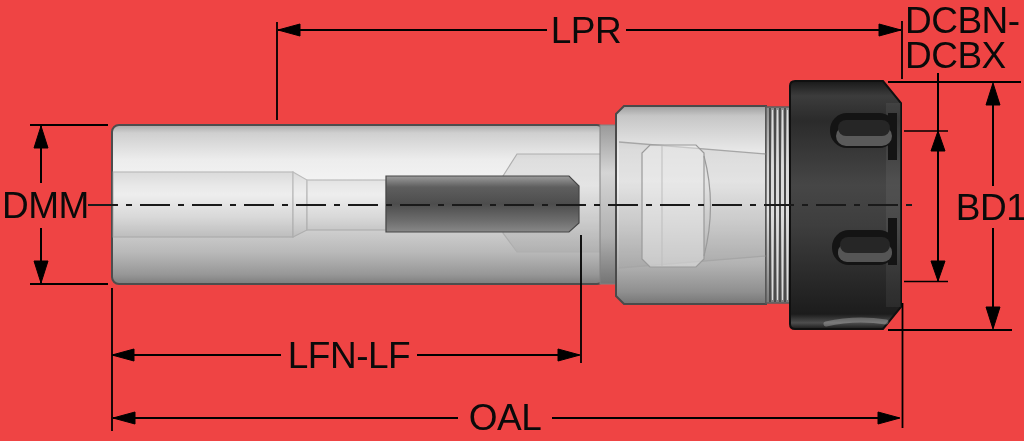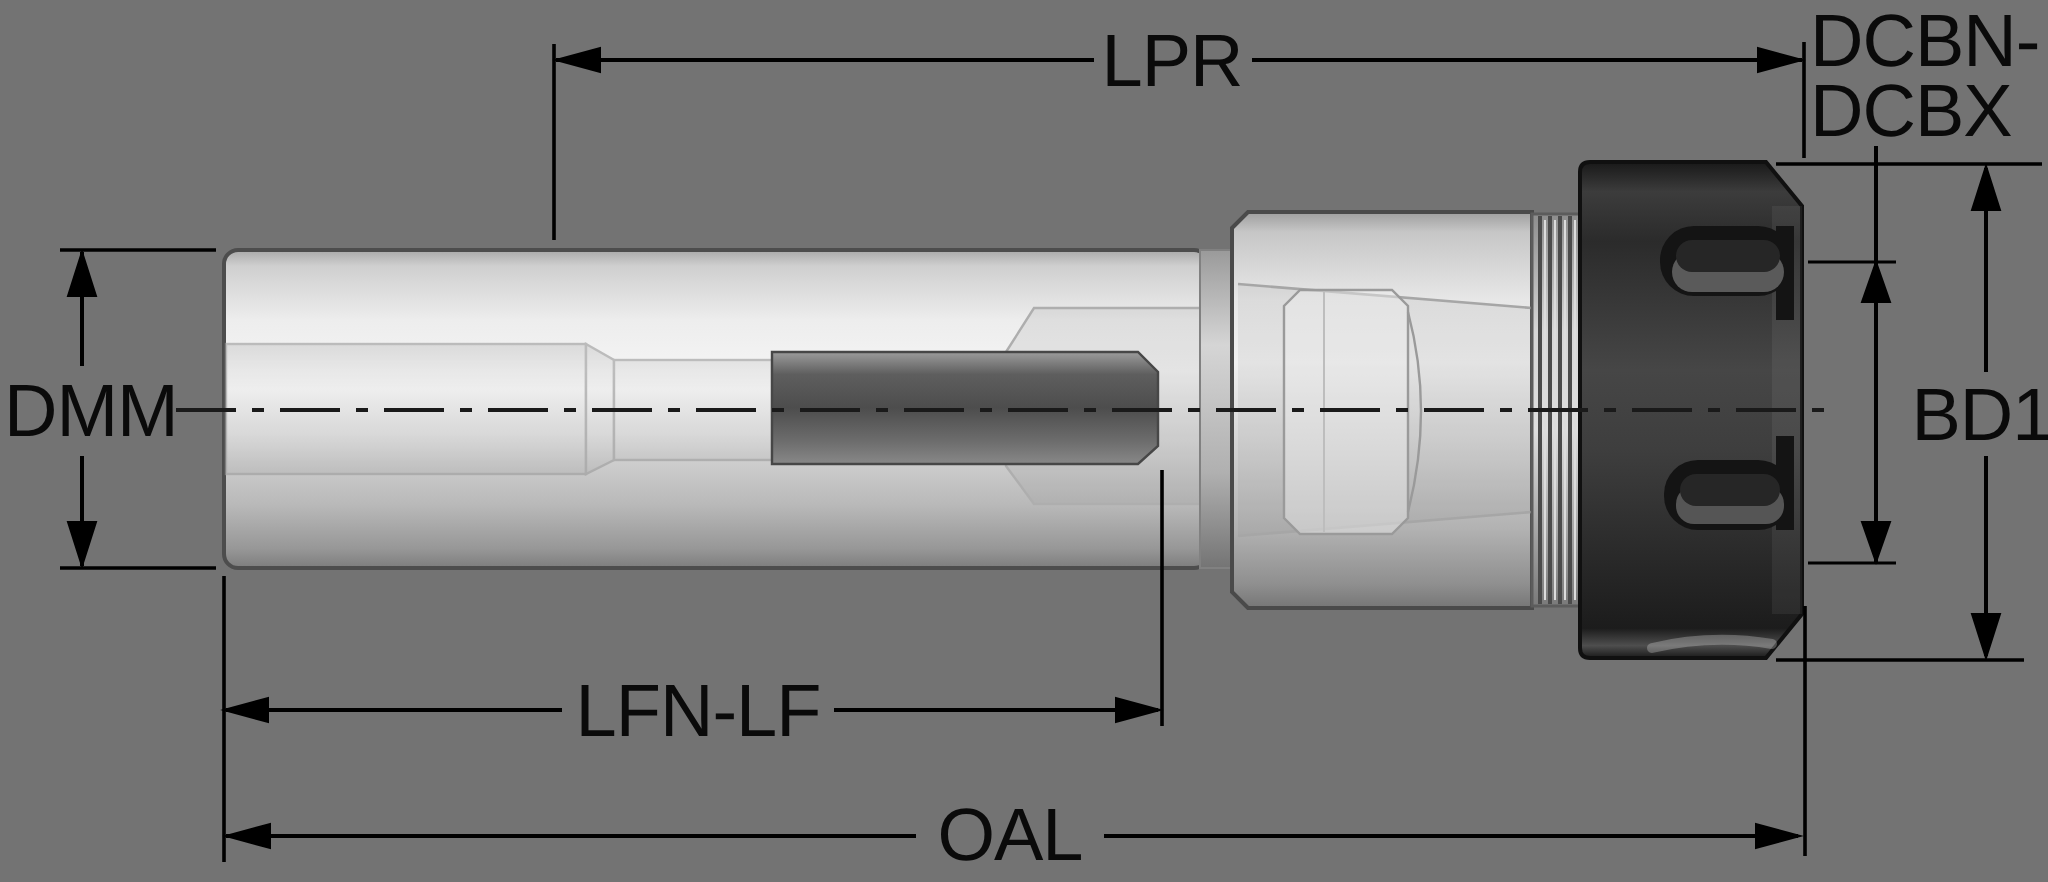--- a/index.html
+++ b/index.html
@@ -1,19 +1,19 @@
 <!DOCTYPE html>
 <html><head>
 <meta charset="utf-8">
 <style>
   html,body{margin:0;padding:0;background:#ffffff;}
   .stage{
     position:relative;
     width:1024px;height:441px;
-    background:#737373;
+    background:#ef4444;
     overflow:hidden;
     font-family:"Liberation Sans", sans-serif;
   }
   svg text{
     font-family:"Liberation Sans", sans-serif;
     font-size:37px;
     fill:#0a0a0a;
     letter-spacing:-0.5px;
   }
 </style>

